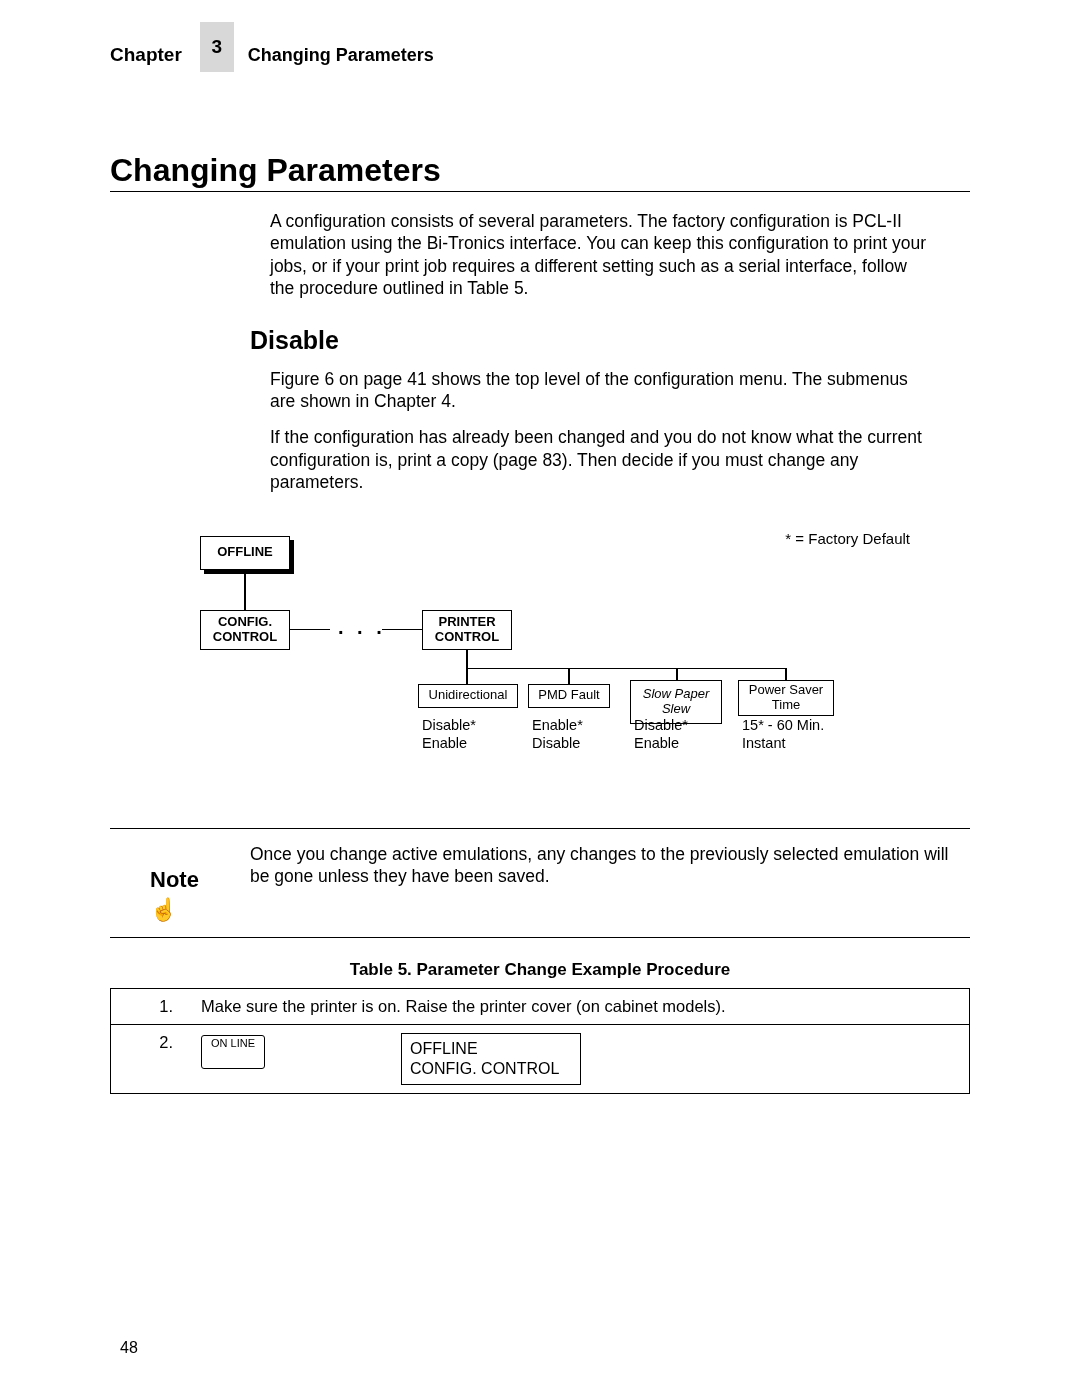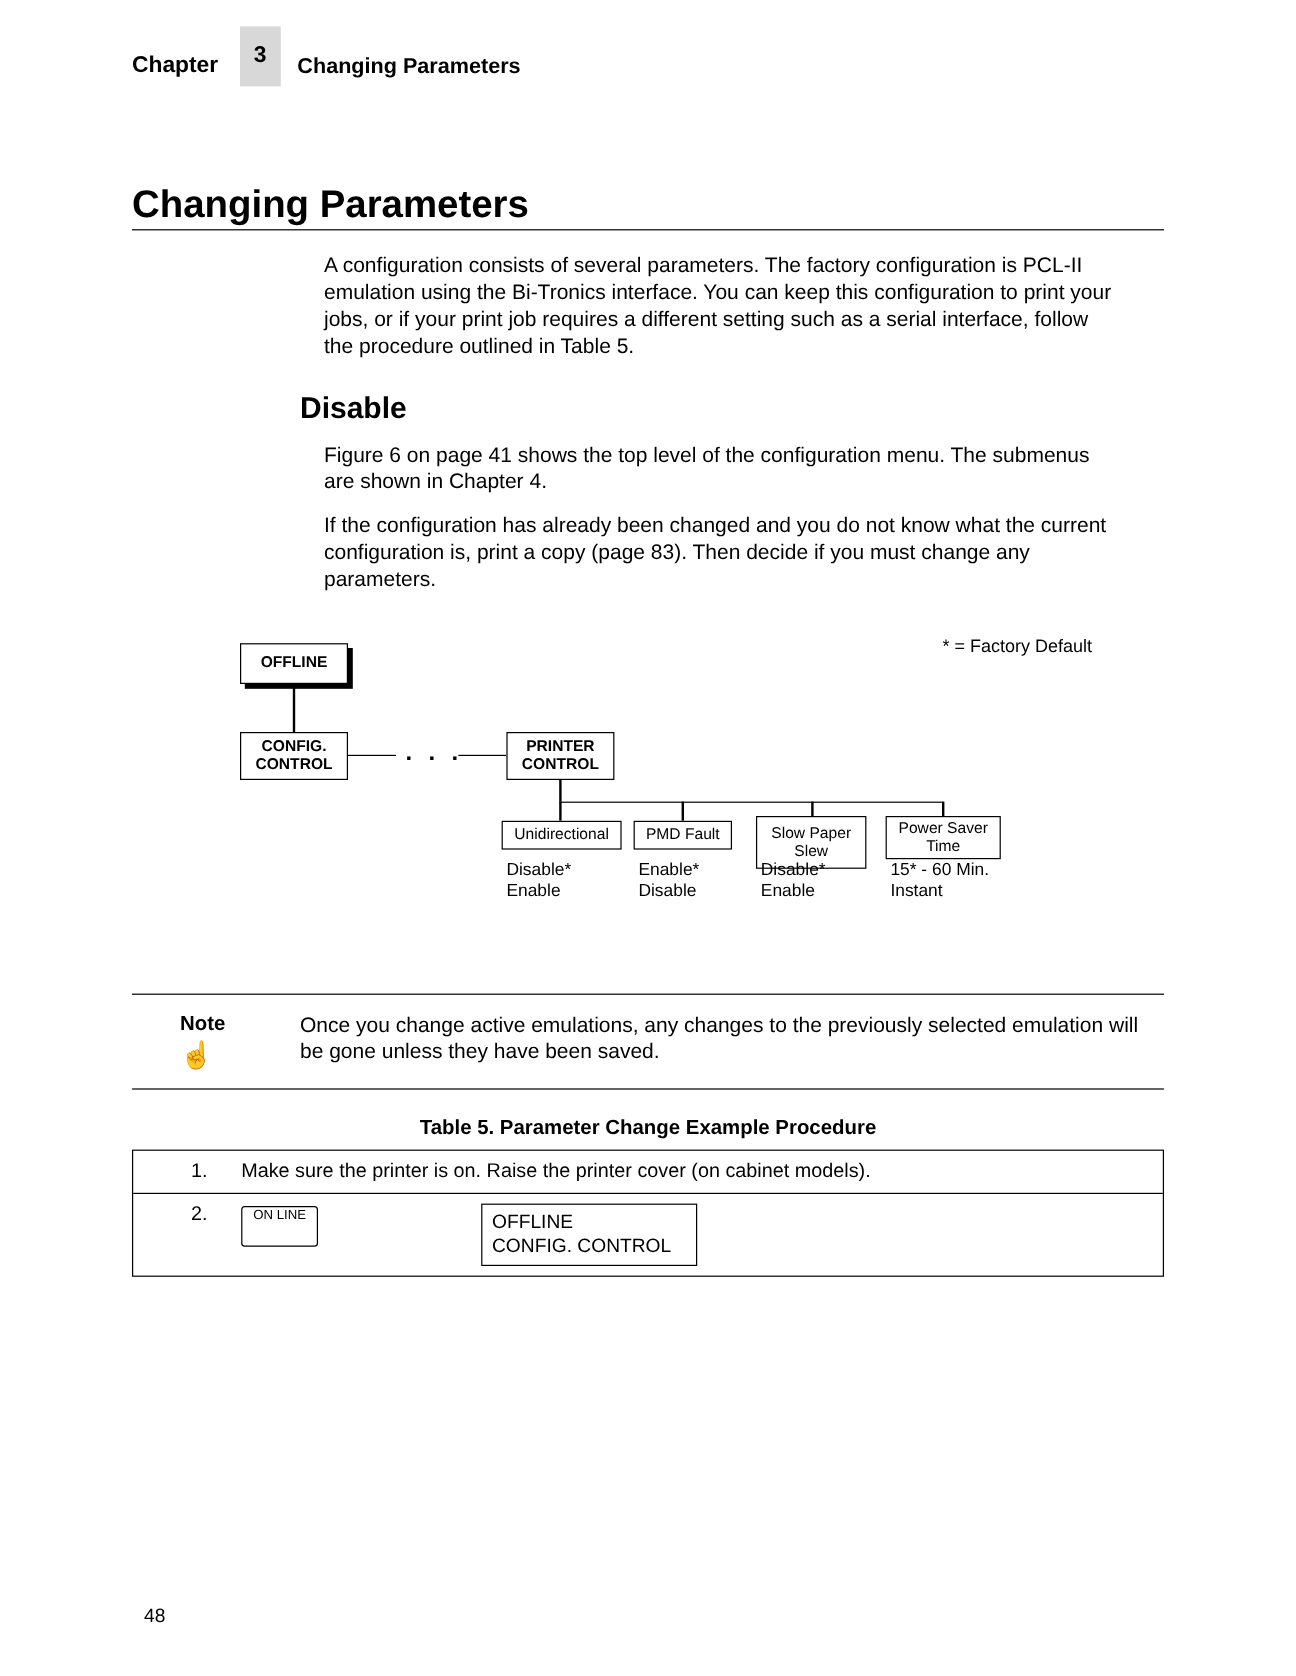--- a/index.html
+++ b/index.html
@@ -111,21 +111,21 @@
     display: flex;
     gap: 30px;
     margin-bottom: 22px;
   }
   .note-label-col {
     width: 110px;
     flex-shrink: 0;
     padding-left: 40px;
     text-align: left;
   }
-  .note-label { font-weight: bold; font-size: 17px; }
+  .note-label { font-weight: bold; font-size: 22px; margin-top: 24px; }
   .note-icon { font-size: 22px; margin-top: 4px; }
   .note-text { font-size: 17.5px; line-height: 1.28; }
   
   .table-caption {
     text-align: center;
     font-weight: bold;
     font-size: 17px;
     margin-bottom: 8px;
   }
   .proc-table {
@@ -226,21 +226,21 @@
     <div class="line" style="left:625px; top:150px; width:1.5px; height:16px;"></div>
 
     <div class="node" style="left:258px; top:166px; width:100px; height:24px;">Unidirectional</div>
     <div class="opt" style="left:262px; top:198px;">Disable*</div>
     <div class="opt" style="left:262px; top:216px;">Enable</div>
 
     <div class="node" style="left:368px; top:166px; width:82px; height:24px;">PMD Fault</div>
     <div class="opt" style="left:372px; top:198px;text-align:center;">Enable*</div>
     <div class="opt" style="left:372px; top:216px;">Disable</div>
 
-    <div class="node" style="left:470px; top:162px; width:92px; height:44px;">Slow Paper Slew</div>
+    <div class="node" style="left:470px; top:162px; width:92px; height:44px;font-style:italic;">Slow Paper Slew</div>
     <div class="opt" style="left:474px; top:198px;">Disable*</div>
     <div class="opt" style="left:474px; top:216px;">Enable</div>
 
     <div class="node" style="left:578px; top:162px; width:96px; height:36px;">Power Saver Time</div>
     <div class="opt" style="left:582px; top:198px;">15* - 60 Min.</div>
     <div class="opt" style="left:582px; top:216px;">Instant</div>
   </div>
 
   <div class="note-block">
     <div class="note-label-col">

